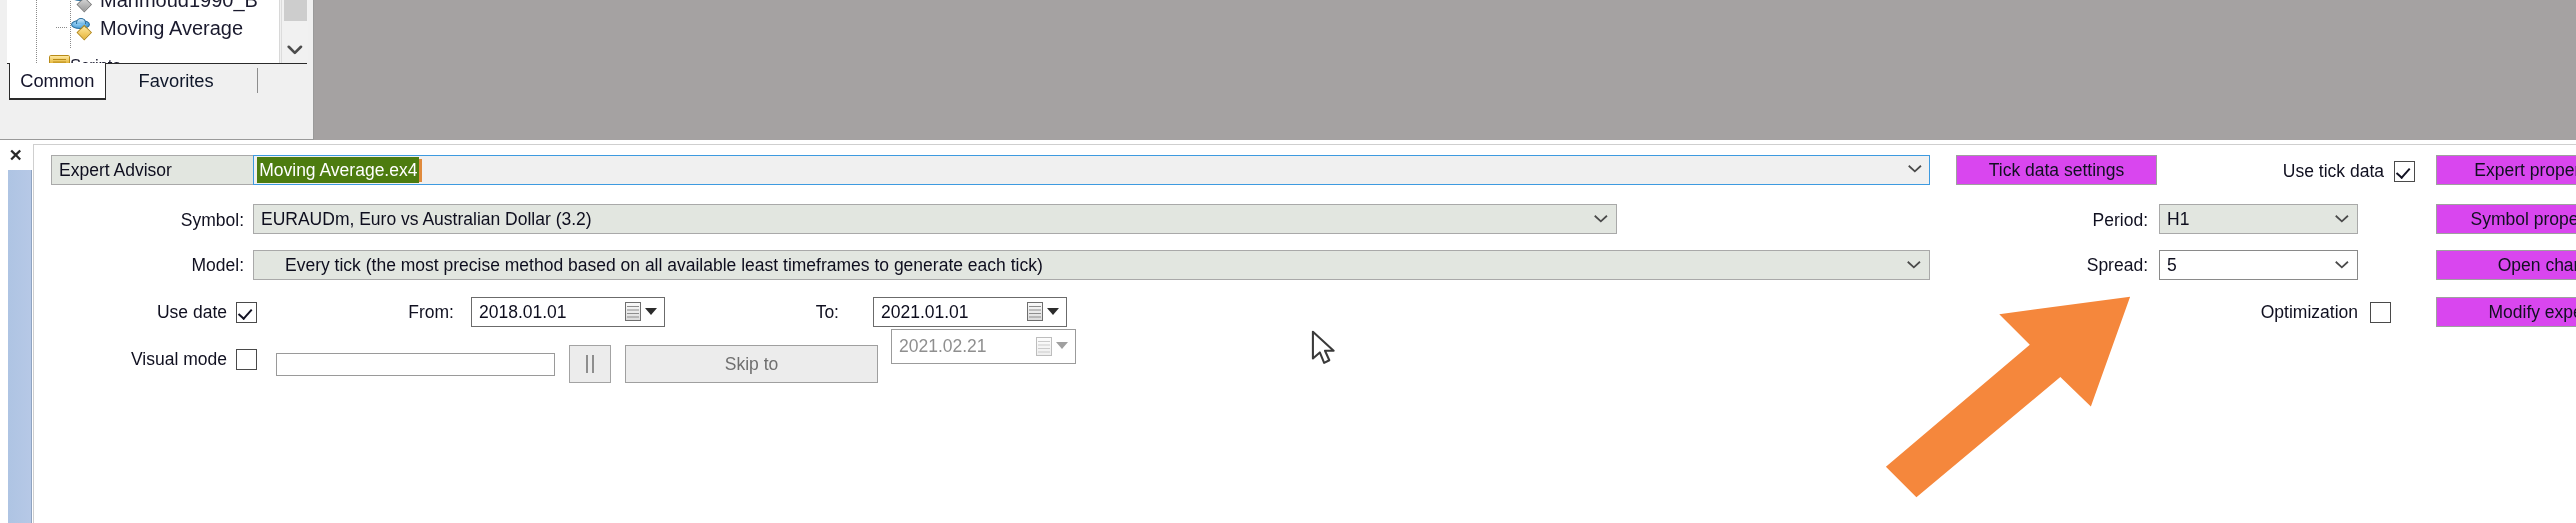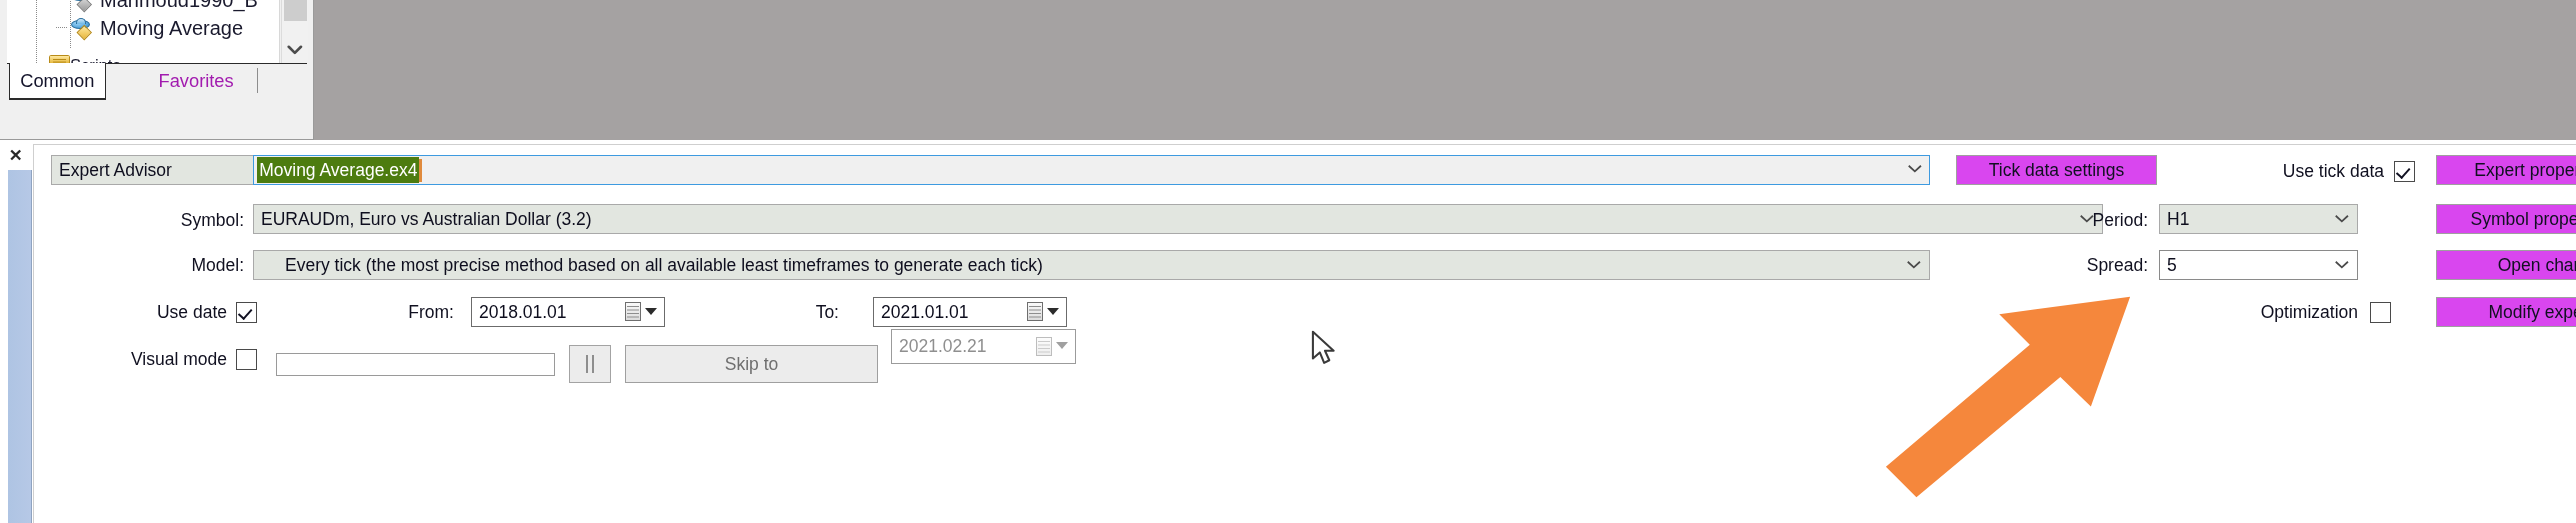--- a/index.html
+++ b/index.html
@@ -127,21 +127,21 @@
     font-size:18.3px;padding:0 10.5px;box-sizing:border-box;
     white-space:nowrap;
   }
   .nav-tab.active{
     left:1.7px;
     background:#ffffff;color:#14142b;
     border:1.7px solid #2a2a2a;border-top:none;
     border-bottom:2.6px solid #2a2a2a;
   }
   .nav-tab.inactive{
-    left:141px;color:#a21caf;background:transparent;border:none;
+    left:121px;color:#0f172a;background:transparent;border:none;
   }
   .tab-caret{
     position:absolute;left:250px;top:5.2px;width:0;height:24.5px;
     border-left:1.7px solid #8d8d8d;
   }
 
   
   .tester{
     position:absolute;left:0px;top:140px;width:2576px;height:383px;
     background:#ffffff;
@@ -351,21 +351,21 @@
   </div>
 
   <div class="lbl" style="left:2183px;top:161px;width:201px;">Use tick data</div>
   <div class="chk on" style="left:2394px;top:161px;"></div>
 
   <div class="btn" style="left:2436px;top:155px;width:210px;">
     <span>Expert properties</span>
   </div>
 
   <div class="lbl" style="left:52px;top:210px;width:192px;">Symbol:</div>
-  <div class="combo" style="left:253px;top:204px;width:1850px;">
+  <div class="combo" style="left:253px;top:204px;width:1364px;">
     <span>EURAUDm, Euro vs Australian Dollar (3.2)</span>
     <span class="arrow">
       <svg width="15.7" height="9.6" viewBox="0 0 18 11">
           <path d="M2 2 L9 8.5 L16 2" fill="none" stroke="#4a4a4a" stroke-width="2"></path>
         </svg>
     </span>
   </div>
 
   <div class="lbl" style="left:2043px;top:210px;width:105px;">Period:</div>
   <div class="combo" style="left:2159px;top:204px;width:199px;">

